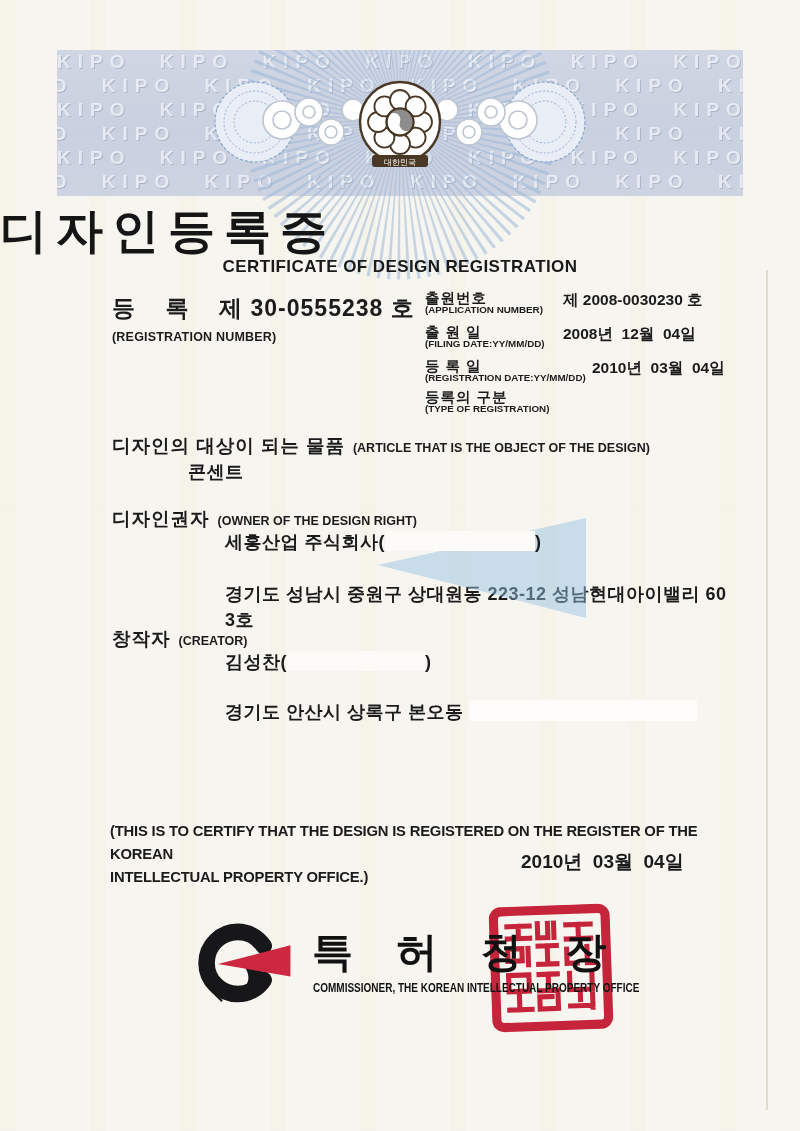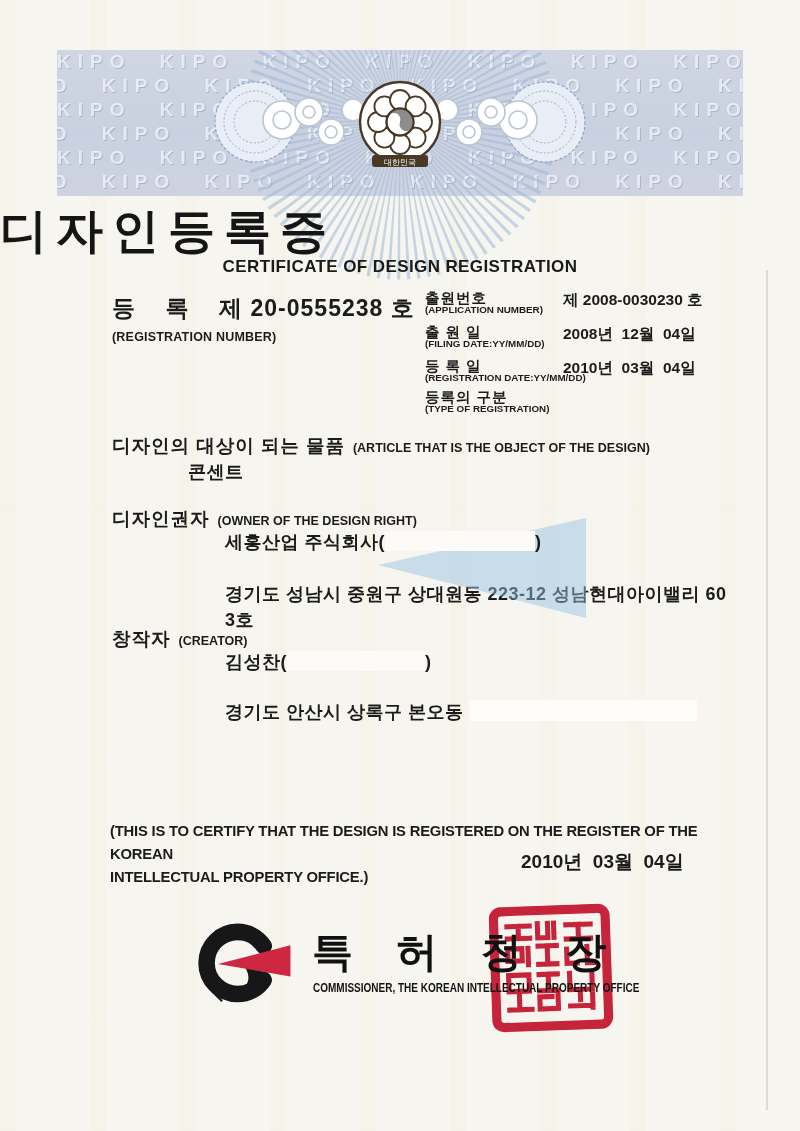--- a/index.html
+++ b/index.html
@@ -130,38 +130,38 @@
       <path d="M226.5 72 a13.5 13.5 0 0 1 27 0 a6.75 6.75 0 0 1 -13.5 0 a6.75 6.75 0 0 0 -13.5 0 Z" fill="#8d8d8d" transform="rotate(20 240 72)"></path>
       <circle cx="240" cy="72" r="13.5" fill="none" stroke="#4a3826" stroke-width="2"></circle>
       <rect x="212" y="105" width="56" height="12" rx="3" fill="#4a3826"></rect>
       <text x="240" y="114.5" text-anchor="middle" font-size="8" fill="#ffffff">대한민국</text>
     </g>
   </svg>
 
   <div class="title-ko">디자인등록증</div>
   <div class="title-en">CERTIFICATE OF DESIGN REGISTRATION</div>
 
-  <div class="reg-no">등    록    제 20-0555238 호</div>
+  <div class="reg-no">등    록    제 30-0555238 호</div>
   <div class="reg-no-en">(REGISTRATION NUMBER)</div>
 
   <div class="detail-row" style="top:291px;">
     <div class="d-label">
       <div class="ko">출원번호</div>
       <div class="en">(APPLICATION NUMBER)</div>
     </div>
     <div class="d-value">제 2008-0030230 호</div>
   </div>
   <div class="detail-row" style="top:325px;">
     <div class="d-label">
       <div class="ko">출 원 일</div>
       <div class="en">(FILING DATE:YY/MM/DD)</div>
     </div>
     <div class="d-value">2008년  12월  04일</div>
   </div>
-  <div class="detail-row" style="top:359px;">
+  <div class="detail-row" style="top:359px;gap:29px;">
     <div class="d-label">
       <div class="ko">등 록 일</div>
       <div class="en">(REGISTRATION DATE:YY/MM/DD)</div>
     </div>
     <div class="d-value">2010년  03월  04일</div>
   </div>
   <div class="detail-row" style="top:390px;">
     <div class="d-label">
       <div class="ko">등록의 구분</div>
       <div class="en">(TYPE OF REGISTRATION)</div>

